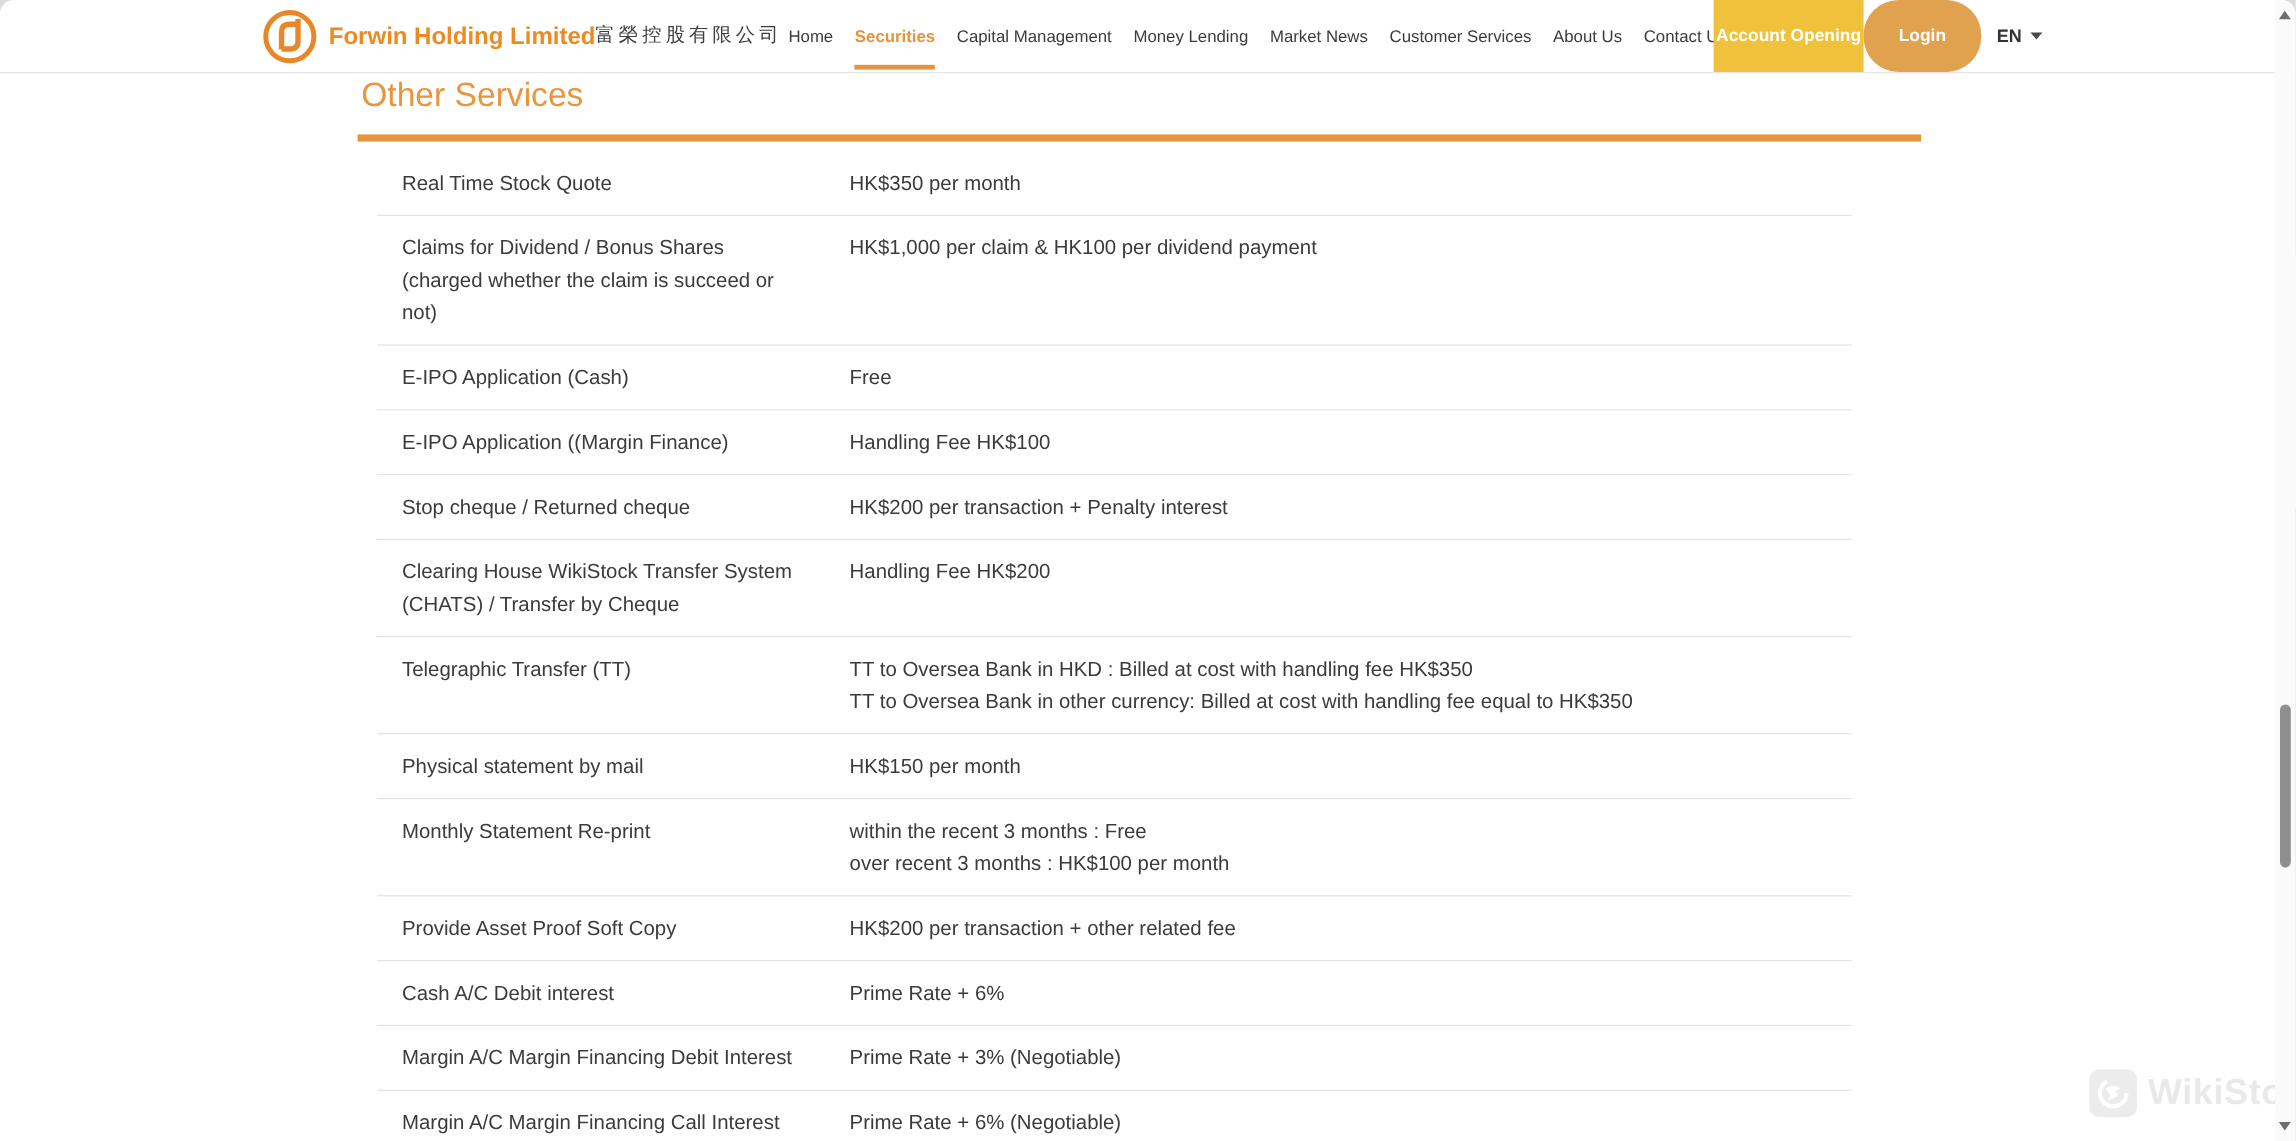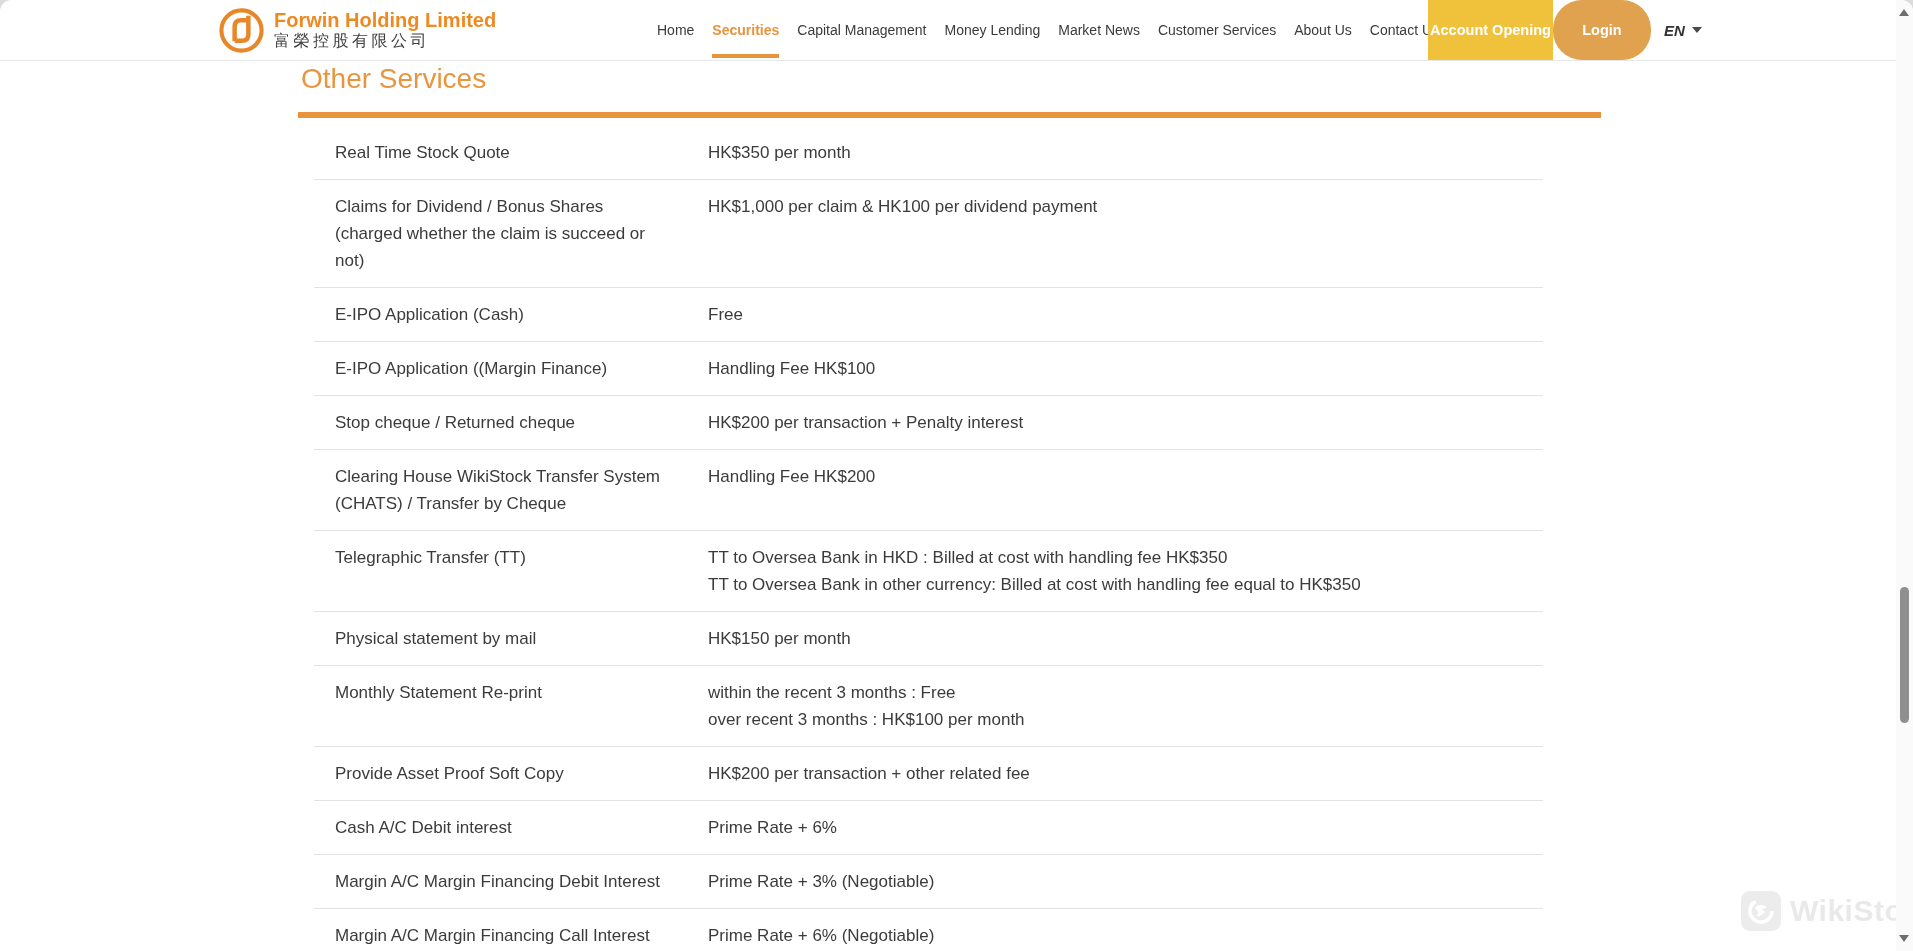--- a/index.html
+++ b/index.html
@@ -9,21 +9,21 @@
     border-radius:12px 12px 0 0; overflow:hidden; margin:0 auto;
   }
 
   
   .header {
     position:absolute; top:0; left:0; right:0; height:61px;
     background:#ffffff; border-bottom:1px solid #e7e7e7; z-index:5;
   }
   .brand { position:absolute; left:218px; top:7px; display:flex; align-items:center; }
   .brand-logo { width:47px; height:47px; flex:0 0 auto; }
-  .brand-names { margin-left:9px; display:flex; flex-direction:column; justify-content:center; }
+  .brand-names { margin-left:9px; display:flex; flex-direction:row; justify-content:center; }
   .brand-en { font-size:20px; font-weight:700; color:#EE8A22; line-height:1.1; }
   .brand-zh { font-size:16px; font-weight:400; color:#3e3e3e; letter-spacing:3.5px; line-height:1.3; }
 
   .main-nav {
     position:absolute; left:657px; top:0; bottom:0;
     display:flex; align-items:center; gap:18px;
   }
   .nav-link {
     position:relative; display:flex; align-items:center; height:61px;
     font-size:14px; color:#3b3b3b; cursor:pointer; white-space:nowrap;
@@ -38,21 +38,21 @@
     position:absolute; top:0; height:60px; display:flex; align-items:center;
     justify-content:center; color:#ffffff; font-size:14.5px; font-weight:700;
     cursor:pointer; white-space:nowrap;
   }
   .btn-account { left:1428px; width:125px; background:#F0C23B; }
   .btn-login   { left:1553px; width:98px;  background:#E0A24E;border-radius:29px; }
 
   .lang-switch {
     position:absolute; left:1664px; top:0; height:60px;
     display:flex; align-items:center; gap:7px;
-    font-size:15px; font-weight:700; color:#333333; cursor:pointer;font-style:italic;
+    font-size:15px; font-weight:700; color:#333333; cursor:pointer;
   }
   .caret-down {
     width:0; height:0; border-left:5px solid transparent;
     border-right:5px solid transparent; border-top:6px solid #4a4a4a;
   }
 
   
   .section-title {
     position:absolute; left:301px; top:63px;
     font-size:28px; font-weight:400; color:#E8953E;

